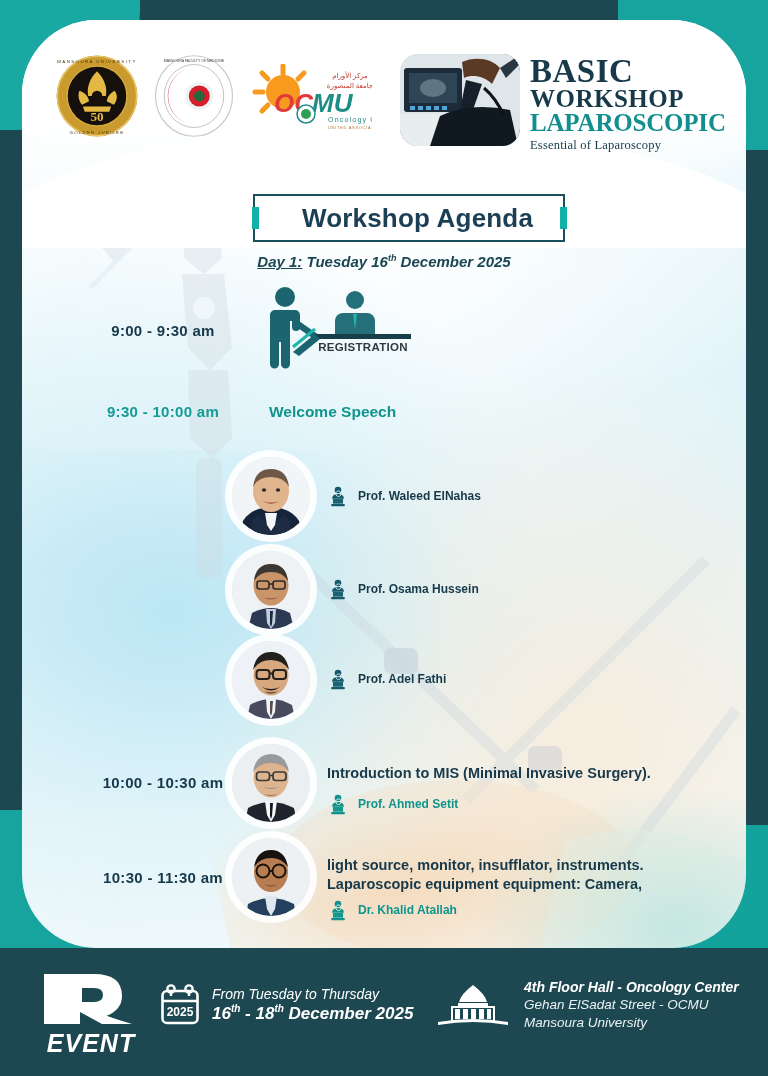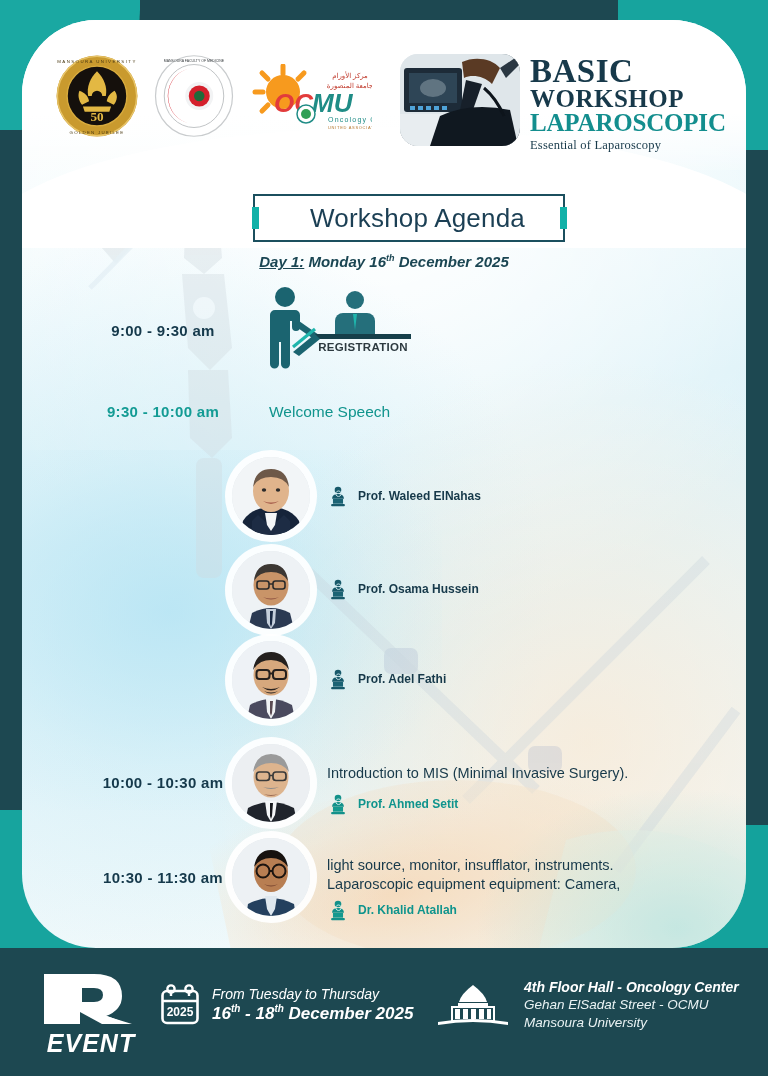--- a/index.html
+++ b/index.html
@@ -92,40 +92,40 @@
   
   .agenda-box{
     position:absolute;left:231px;top:174px;width:308px;height:44px;
     border:2.5px solid #1b4f5e;background:rgba(255,255,255,.55);
     display:flex;align-items:center;justify-content:center;
   }
   .agenda-box .tick{position:absolute;width:7px;height:22px;background:#12b1a8;}
   .agenda-box .tick.l{left:-3.5px;}
   .agenda-box .tick.r{right:-3.5px;}
   .agenda-title{
-    font-size:26px;font-weight:normal;color:#1b3f54;letter-spacing:.2px;margin-left:17px;
+    font-size:26px;font-weight:bold;color:#1b3f54;letter-spacing:.2px;margin-left:17px;
   }
   .day-line{
     position:absolute;left:0;top:233px;width:100%;text-align:center;
     font-size:15px;font-weight:bold;font-style:italic;color:#1b4653;
   }
   .day-line .u{text-decoration:underline;}
   .day-line sup{font-size:9px;}
 
   
   .row{position:absolute;left:0;width:100%;}
   .time{
     position:absolute;left:46px;width:190px;text-align:center;
     font-size:15px;font-weight:bold;letter-spacing:.3px;
   }
   .time.navy{color:#15394b;}
   .time.teal{color:#139b94;}
 
   .sess-title{
-    position:absolute;font-size:14.5px;font-weight:normal;color:#17394a;
+    position:absolute;font-size:14.5px;font-weight:bold;color:#17394a;
     line-height:1.3;
   }
   .sess-title.teal{color:#10948d;}
   .speaker-name{
     font-size:12px;font-weight:bold;color:#16394a;
   }
   .speaker-name.teal{color:#0f948d;}
 
   .avatar{
     position:absolute;width:78px;height:78px;border-radius:50%;
@@ -291,21 +291,21 @@
     </div>
 
     <div class="agenda-box">
       <span class="tick l"></span>
       <span class="tick r"></span>
       <span class="agenda-title">Workshop Agenda</span>
     </div>
 
     <div class="day-line">
       <span class="u">Day 1:</span>
-      <span>Monday 16</span><sup>th</sup><span> December 2025</span>
+      <span>Tuesday 16</span><sup>th</sup><span> December 2025</span>
     </div>
 
     <div class="row" style="top:302px;">
       <div class="time navy" style="top:0;">9:00  -  9:30  am</div>
       <svg style="position:absolute;left:241px;top:-36px;" width="152" height="86" viewBox="0 0 152 86">
         <g fill="#1b6470">
           <circle cx="22" cy="11" r="10"></circle>
           <path d="M12 24 h20 a5 5 0 0 1 5 5 v12 a4 4 0 0 1 -8 0 v-6 h-2 v43 a4.5 4.5 0 0 1 -9 0 v-22 h-2 v22 a4.5 4.5 0 0 1 -9 0 v-49 a5 5 0 0 1 5 -5 z"></path>
           <path d="M36 35 L56 49 l-4 5 L32 40 Z"></path>
         </g>

